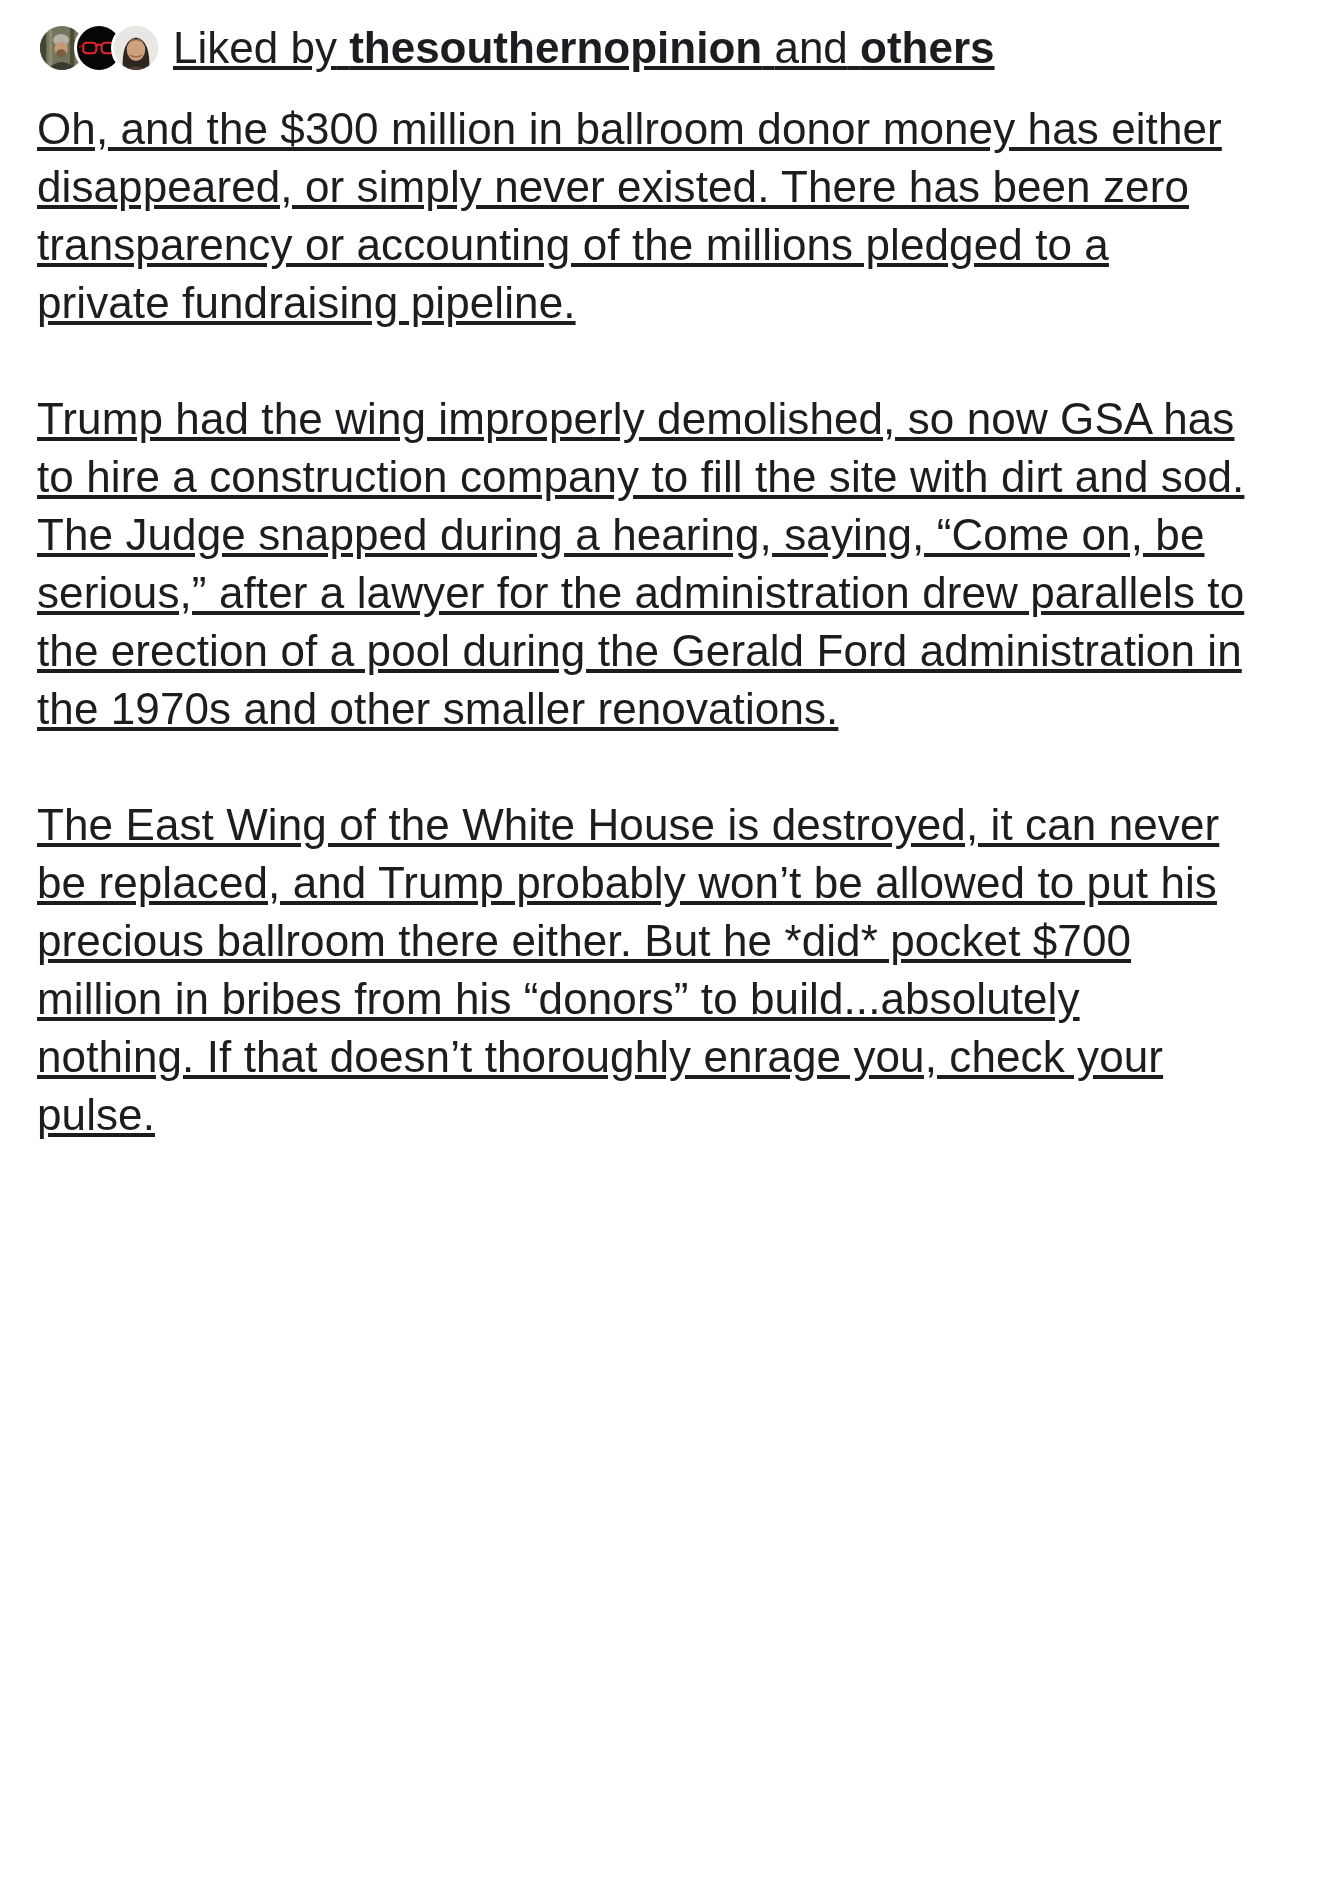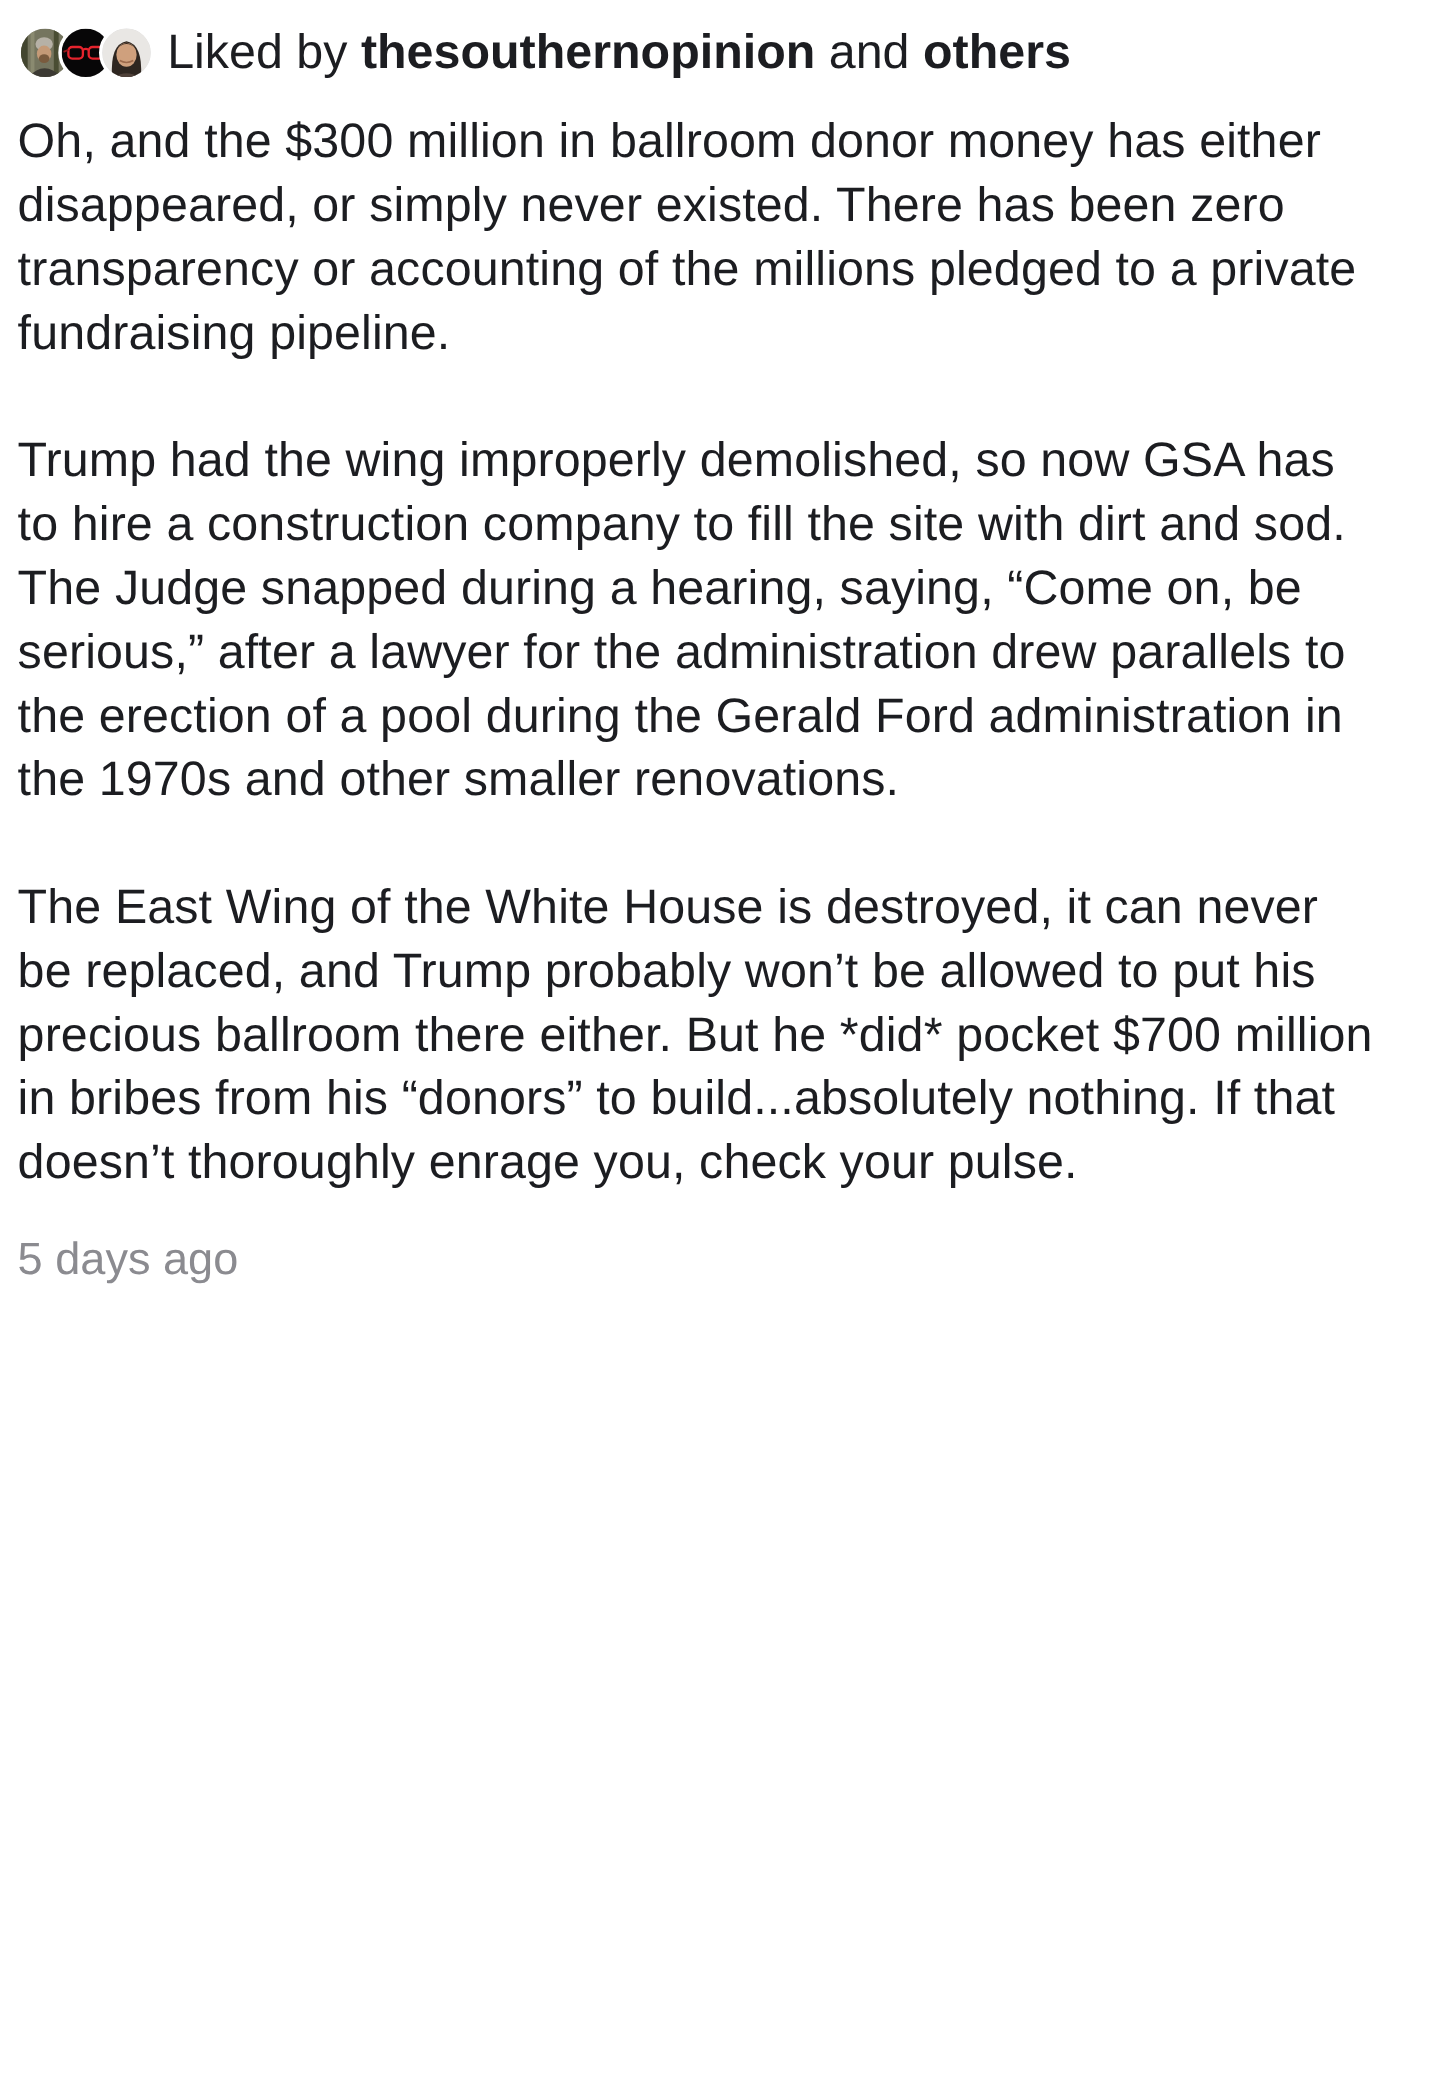--- a/index.html
+++ b/index.html
@@ -6,22 +6,23 @@
   html, body {
     background: #ffffff;
     font-family: "Liberation Sans", "DejaVu Sans", sans-serif;
   }
   body {
     width: 1320px;
     min-height: 1894px;
     overflow-x: hidden;
   }
   .page {
-    padding: 22px 72px 40px 16px;
+    padding: 22px 72px 40px 37px;
     color: #1c1d21;
+    text-decoration: underline;
   }
 
   
   .liked-row {
     display: flex;
     align-items: center;
     min-height: 52px;
   }
   .avatar-stack {
     display: flex;
@@ -119,15 +120,14 @@
       <strong>others</strong>
     </div>
   </div>
 
   <div class="caption">
     <p class="para">Oh, and the $300 million in ballroom donor money has either disappeared, or simply never existed. There has been zero transparency or accounting of the millions pledged to a private fundraising pipeline.</p>
     <p class="para">Trump had the wing improperly demolished, so now GSA has to hire a construction company to fill the site with dirt and sod. The Judge snapped during a hearing, saying, “Come on, be serious,” after a lawyer for the administration drew parallels to the erection of a pool during the Gerald Ford administration in the 1970s and other smaller renovations.</p>
     <p class="para">The East Wing of the White House is destroyed, it can never be replaced, and Trump probably won’t be allowed to put his precious ballroom there either. But he *did* pocket $700 million in bribes from his “donors” to build...absolutely nothing. If that doesn’t thoroughly enrage you, check your pulse.</p>
   </div>
 
-  <div class="timestamp">5 days ago</div>
 
 </div>
 
 </body></html>

